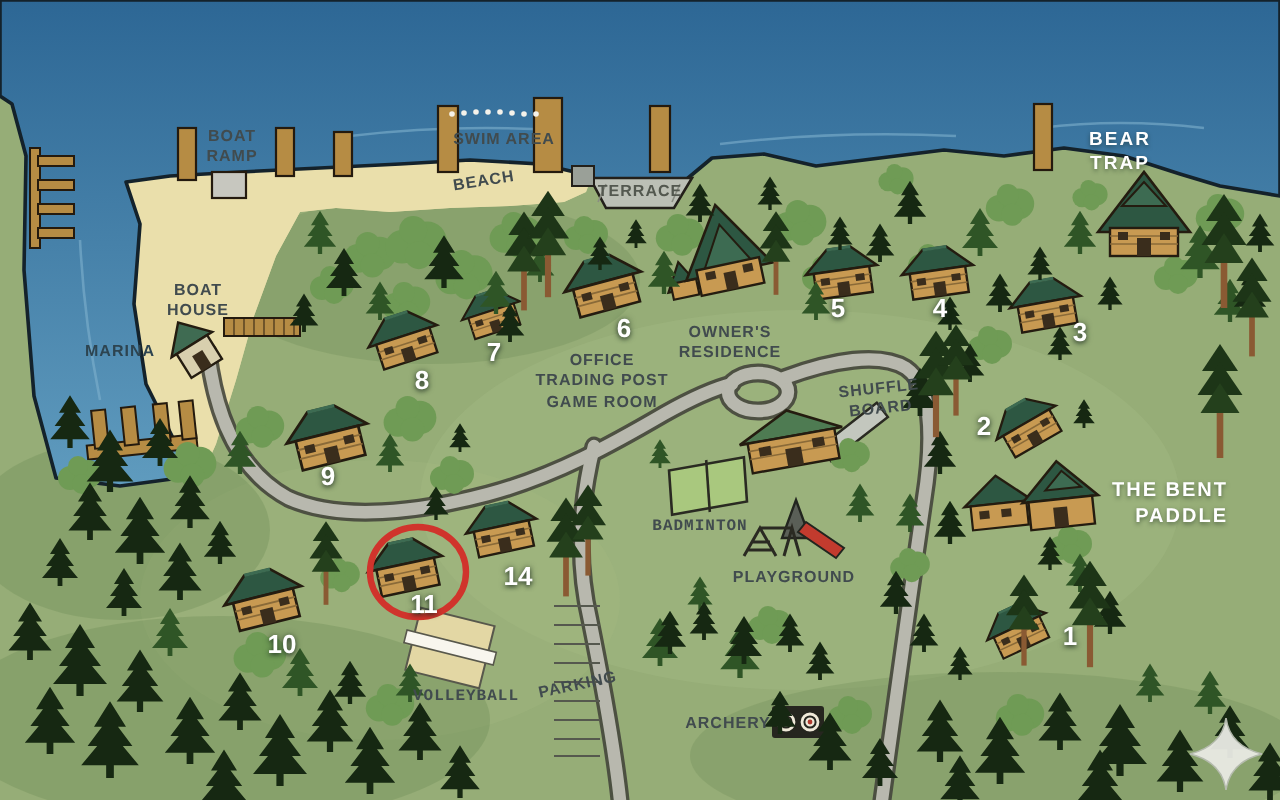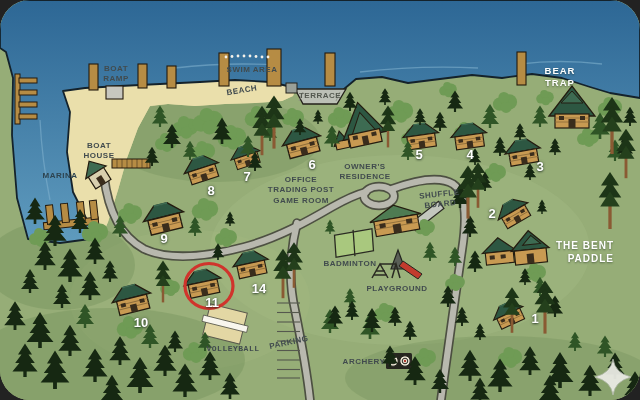--- a/index.html
+++ b/index.html
@@ -1,16 +1,16 @@
 <!DOCTYPE html>
 <html><head>
 <meta charset="utf-8">
 <style>
   html,body{margin:0;padding:0;background:#222;}
-  #map{position:relative;width:640px;height:400px;overflow:hidden;font-family:"Liberation Sans",sans-serif;background:#96ad77;border-radius:30px;}
+  #map{position:relative;width:640px;height:400px;overflow:hidden;font-family:"Liberation Sans",sans-serif;background:#96ad77;}
   #art{position:absolute;left:0;top:0;}
   .lbl{position:absolute;transform:translate(-50%,-50%);font-weight:700;font-size:8px;line-height:1.3;
        letter-spacing:.5px;color:#414b4e;text-align:center;white-space:pre-line;pointer-events:none;}
   .lbl.rot9{transform:translate(-50%,-50%) rotate(-9deg);}
   .lbl.rot12{transform:translate(-50%,-50%) rotate(-12deg);}
   .lbl.rot6{transform:translate(-50%,-50%) rotate(-6deg);}
   .lbl.white{color:#fff;font-size:9.5px;letter-spacing:1px;text-shadow:0 1px 2px rgba(20,35,25,.5);}
   .lbl.bent{transform:translate(0,-50%);text-align:right;font-size:10px;}
   .num{position:absolute;transform:translate(-50%,-50%);font-weight:700;font-size:13px;color:#fff;
        text-shadow:0 1px 2px rgba(25,40,30,.65),0 0 3px rgba(25,40,30,.5);}
@@ -442,21 +442,21 @@
   <div class="lbl" style="left:60px;top:176px;color:#2d4450;">MARINA</div>
   <div class="lbl white" style="left:560px;top:77px;">BEAR
 TRAP</div>
   <div class="lbl" style="left:301px;top:191px;">OFFICE
 TRADING POST
 GAME ROOM</div>
   <div class="lbl" style="left:365px;top:172px;">OWNER'S
 RESIDENCE</div>
   <div class="lbl rot6" style="left:440px;top:200px;">SHUFFLE
 BOARD</div>
-  <div class="lbl" style="left:350px;top:264px;">BADMINTON</div>
+  <div class="lbl" style="left:350px;top:264px;font-family:Liberation Mono, monospace;">BADMINTON</div>
   <div class="lbl" style="left:397px;top:289px;">PLAYGROUND</div>
   <div class="lbl white bent" style="left:556px;top:252px;">THE BENT
 PADDLE</div>
   <div class="lbl" style="left:233px;top:349px;font-family:Liberation Mono, monospace;">VOLLEYBALL</div>
   <div class="lbl rot12" style="left:289px;top:343px;">PARKING</div>
   <div class="lbl" style="left:364px;top:362px;">ARCHERY</div>
 
   <div class="num" style="left:535px;top:318px;">1</div>
   <div class="num" style="left:492px;top:213px;">2</div>
   <div class="num" style="left:540px;top:166px;">3</div>

